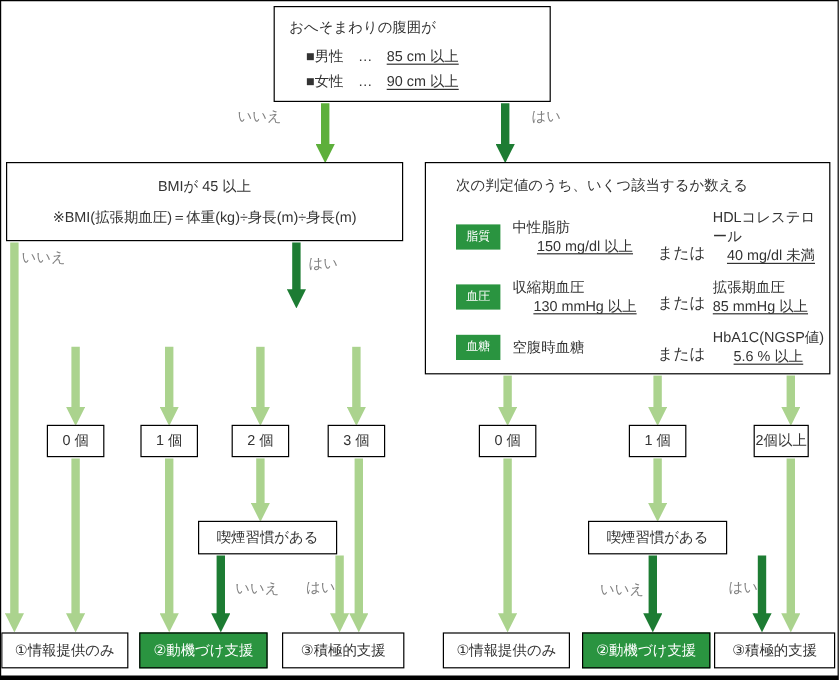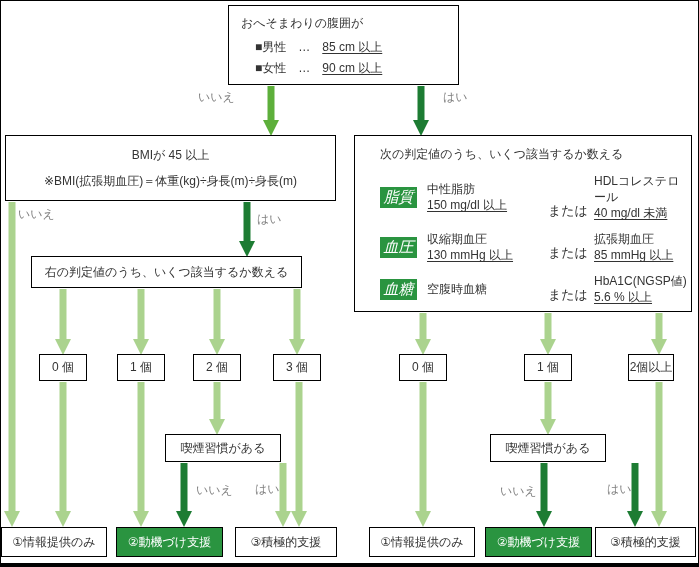--- a/index.html
+++ b/index.html
@@ -11,38 +11,38 @@
   }
   *{margin:0;padding:0;box-sizing:border-box;}
   body{background:#ffffff;font-family:"Liberation Sans","DejaVu Sans",sans-serif;}
   .canvas{
     position:relative;width:699px;height:567px;background:#fff;
     border:1px solid #000;border-bottom-width:4px;overflow:hidden;
     color:#333;font-size:12px;
   }
   .box{position:absolute;border:1px solid #000;background:#fff;z-index:2;}
   .center{display:flex;align-items:center;justify-content:center;text-align:center;}
-  .ulined{text-decoration:underline;text-underline-offset:2px;}
+  .ulined{text-decoration:underline;text-underline-offset:2px;text-align:center;}
   .branch-label{position:absolute;color:var(--label-gray);font-size:12px;z-index:3;white-space:nowrap;}
   .arrow-layer{position:absolute;left:0;top:0;z-index:1;pointer-events:none;}
   .shaft{stroke-width:7;fill:none;}
   .shaft.light{stroke:var(--arrow-light);}
   .shaft.medium{stroke:var(--arrow-medium);}
   .shaft.dark{stroke:var(--arrow-dark);}
   .mh-light{fill:var(--arrow-light);}
   .mh-medium{fill:var(--arrow-medium);}
   .mh-dark{fill:var(--arrow-dark);}
   .greenfill{background:var(--green-box);color:#fff;}
   
   .waist-title{padding:9px 0 5px 12px;}
   .waist-line{padding-left:26px;line-height:21px;}
   
   .crit-title{margin:10px 0 10px 12px;}
   .crit-row{display:flex;align-items:center;margin:0 0 10px 12px;}
-  .crit-cat{width:37px;height:21px;font-size:15px;margin-right:10px;flex:none;font-style:italic;}
+  .crit-cat{width:37px;height:21px;font-size:10px;margin-right:10px;flex:none;}
   .crit-col{line-height:16px;}
   .crit-col.left{width:121px;flex:none;}
   .crit-or{width:46px;flex:none;font-size:13px;align-self:flex-end;padding-bottom:1px;}
   .count-box{height:27px;line-height:25px;text-align:center;}
   .outcome{height:30px;line-height:28px;text-align:center;}
 </style>
 </head>
 <body>
 
 <div class="canvas">
@@ -142,21 +142,20 @@
         <div>空腹時血糖</div>
       </div>
       <div class="crit-or">または</div>
       <div class="crit-col">
         <div>HbA1C(NGSP値)</div>
         <div class="ulined">5.6 % 以上</div>
       </div>
     </div>
   </div>
 
-  <div class="box center" style="left:30px;top:255px;width:271px;height:32px;">右の判定値のうち、いくつ該当するか数える</div>
 
   <div class="box count-box" style="left:38px;top:353px;width:48px;">0 個</div>
   <div class="box count-box" style="left:116px;top:353px;width:48px;">1 個</div>
   <div class="box count-box" style="left:192px;top:353px;width:48px;">2 個</div>
   <div class="box count-box" style="left:272px;top:353px;width:48px;">3 個</div>
 
   <div class="box count-box" style="left:398px;top:353px;width:48px;">0 個</div>
   <div class="box count-box" style="left:523px;top:353px;width:48px;">1 個</div>
   <div class="box count-box" style="left:627px;top:353px;width:46px;">2個以上</div>
 

